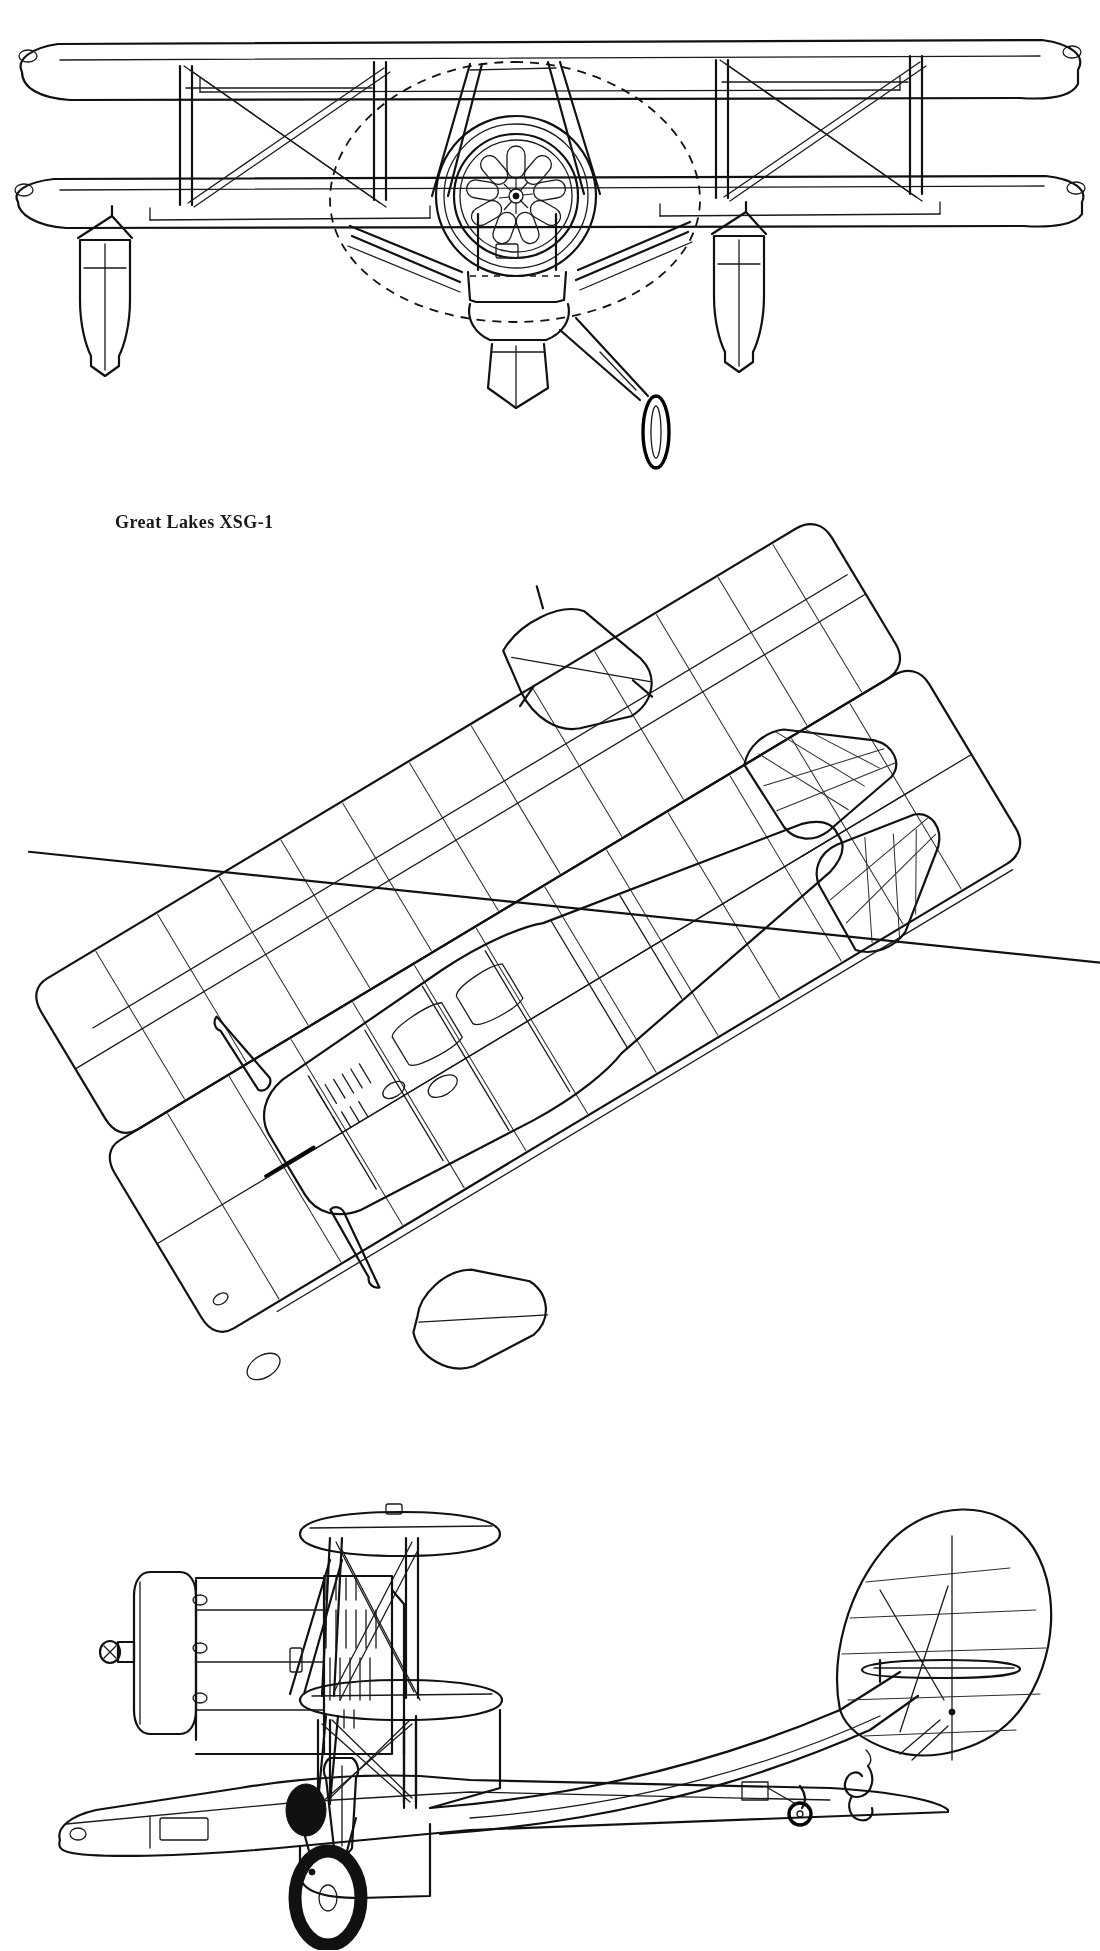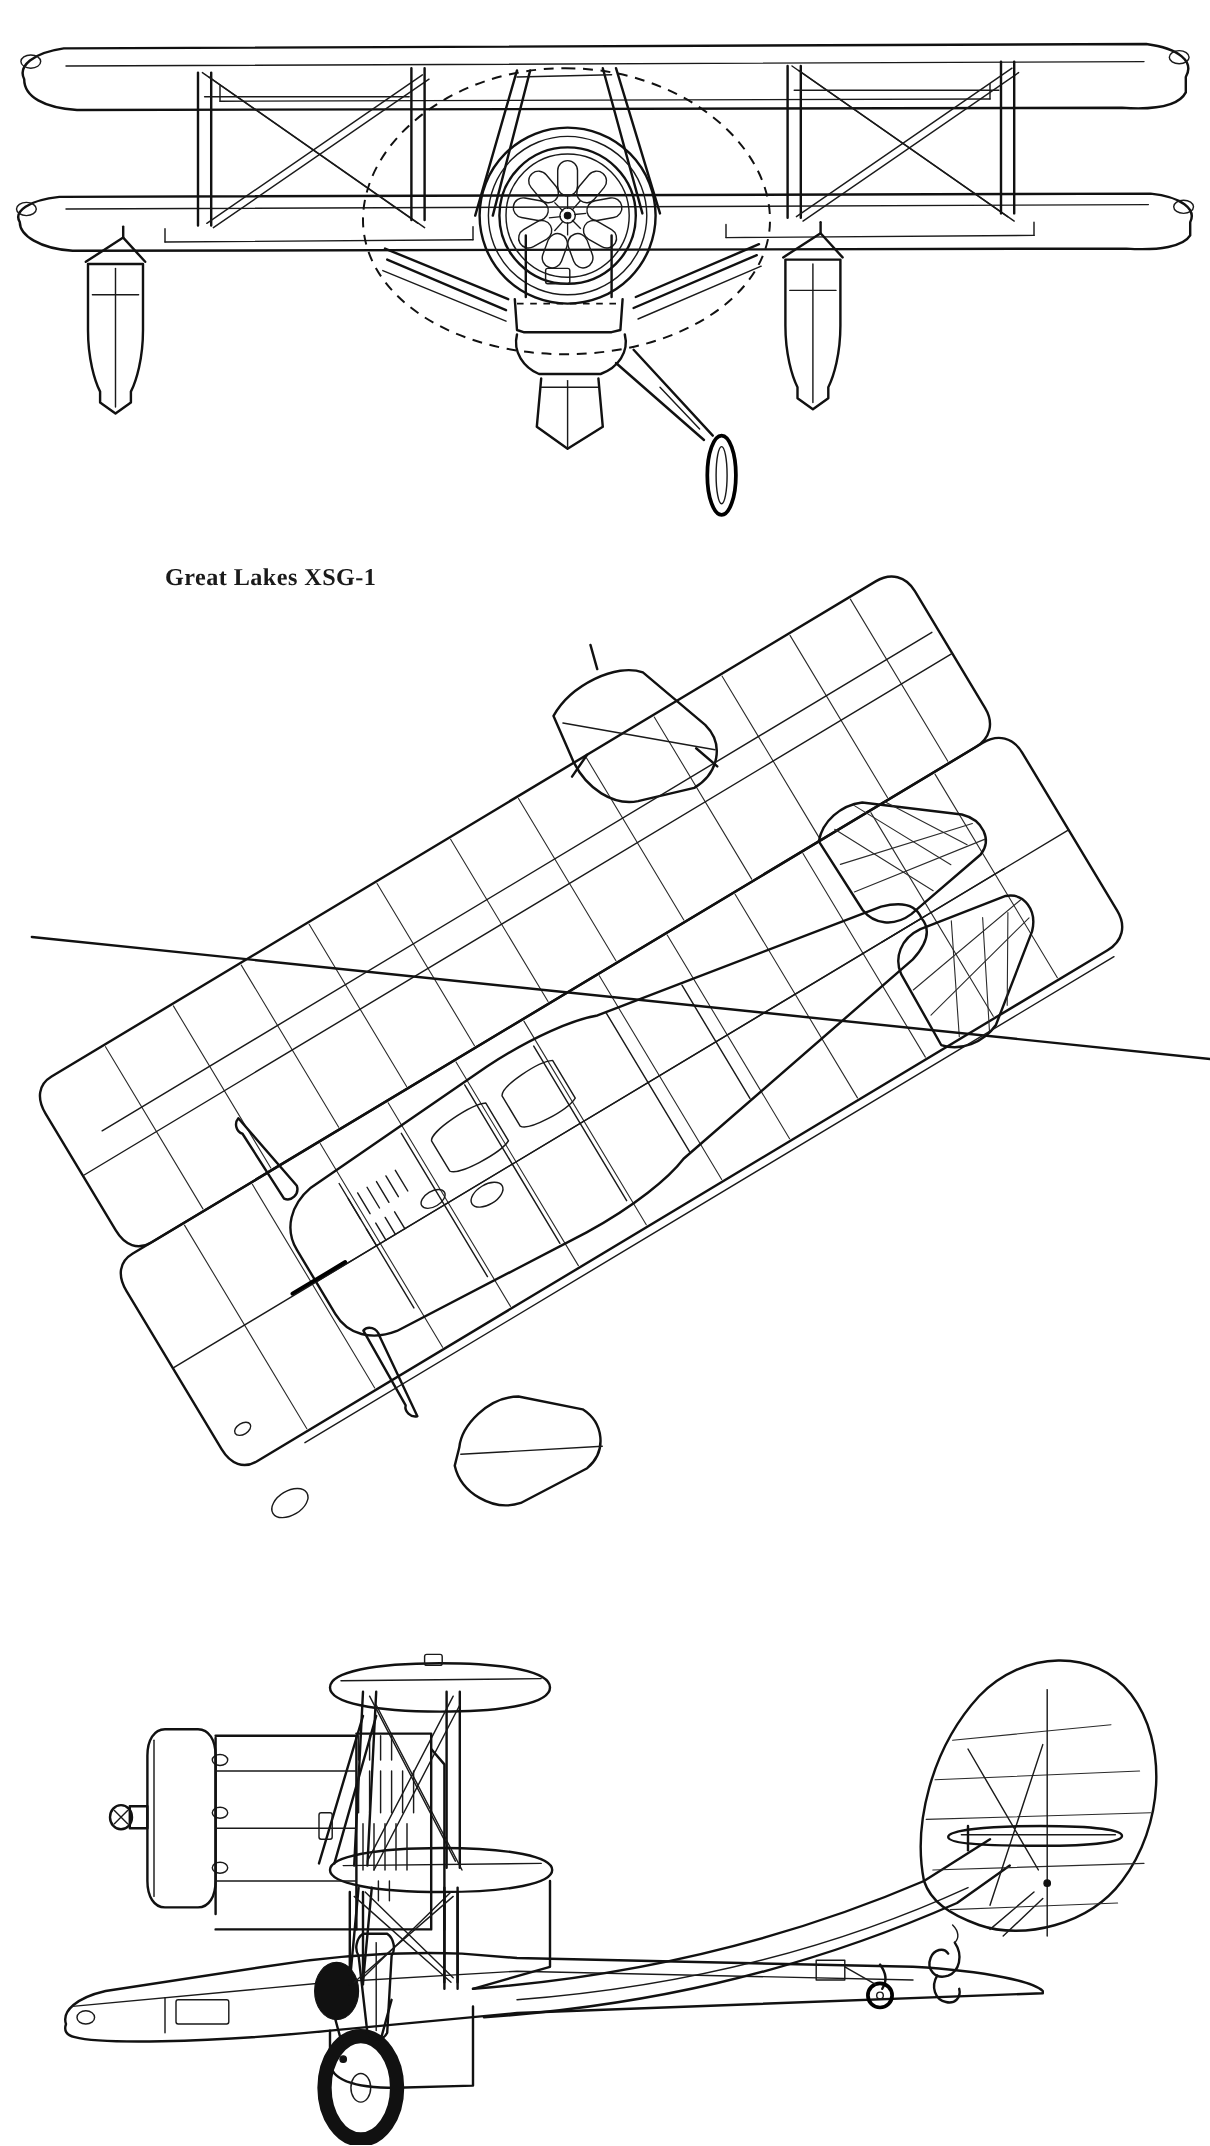--- a/index.html
+++ b/index.html
@@ -9,23 +9,23 @@
   #sheet{position:absolute;left:0;top:0;width:1100px;height:1951px;background:#fff;}
   svg{position:absolute;left:0;top:0;display:block;}
   .ln{fill:none;stroke:#111111;stroke-width:2.2;stroke-linecap:round;stroke-linejoin:round;}
   .lnT{fill:none;stroke:#1a1a1a;stroke-width:1.3;stroke-linecap:round;stroke-linejoin:round;}
   .lnH{fill:none;stroke:#2b2b2b;stroke-width:1.0;stroke-linecap:round;}
   .lnB{fill:none;stroke:#000000;stroke-width:3.4;stroke-linecap:round;stroke-linejoin:round;}
   .dash{fill:none;stroke:#111;stroke-width:1.8;stroke-dasharray:9 7;stroke-linecap:butt;}
   .dash2{fill:none;stroke:#111;stroke-width:1.5;stroke-dasharray:6 6;stroke-linecap:butt;}
   .solid{fill:#111111;stroke:#111111;stroke-width:1;}
   .tyre{fill:none;stroke:#111;stroke-width:13;}
-  #caption{position:absolute;left:115px;top:512px;font-size:22px;font-weight:bold;
+  #caption{position:absolute;left:115px;top:512px;font-size:18px;font-weight:bold;
            color:#1a1a1a;letter-spacing:.4px;font-family:"Liberation Serif",serif;
-           white-space:nowrap;margin-left:35px;}
+           white-space:nowrap;}
 </style>
 </head>
 <body>
 
 <div id="sheet">
 
   <svg width="1100" height="500" viewBox="0 0 1100 500">
 
     <g>
       <path class="ln" d="M22,72 C16,60 30,48 58,44 L1042,40 C1072,44 1086,56 1078,70

